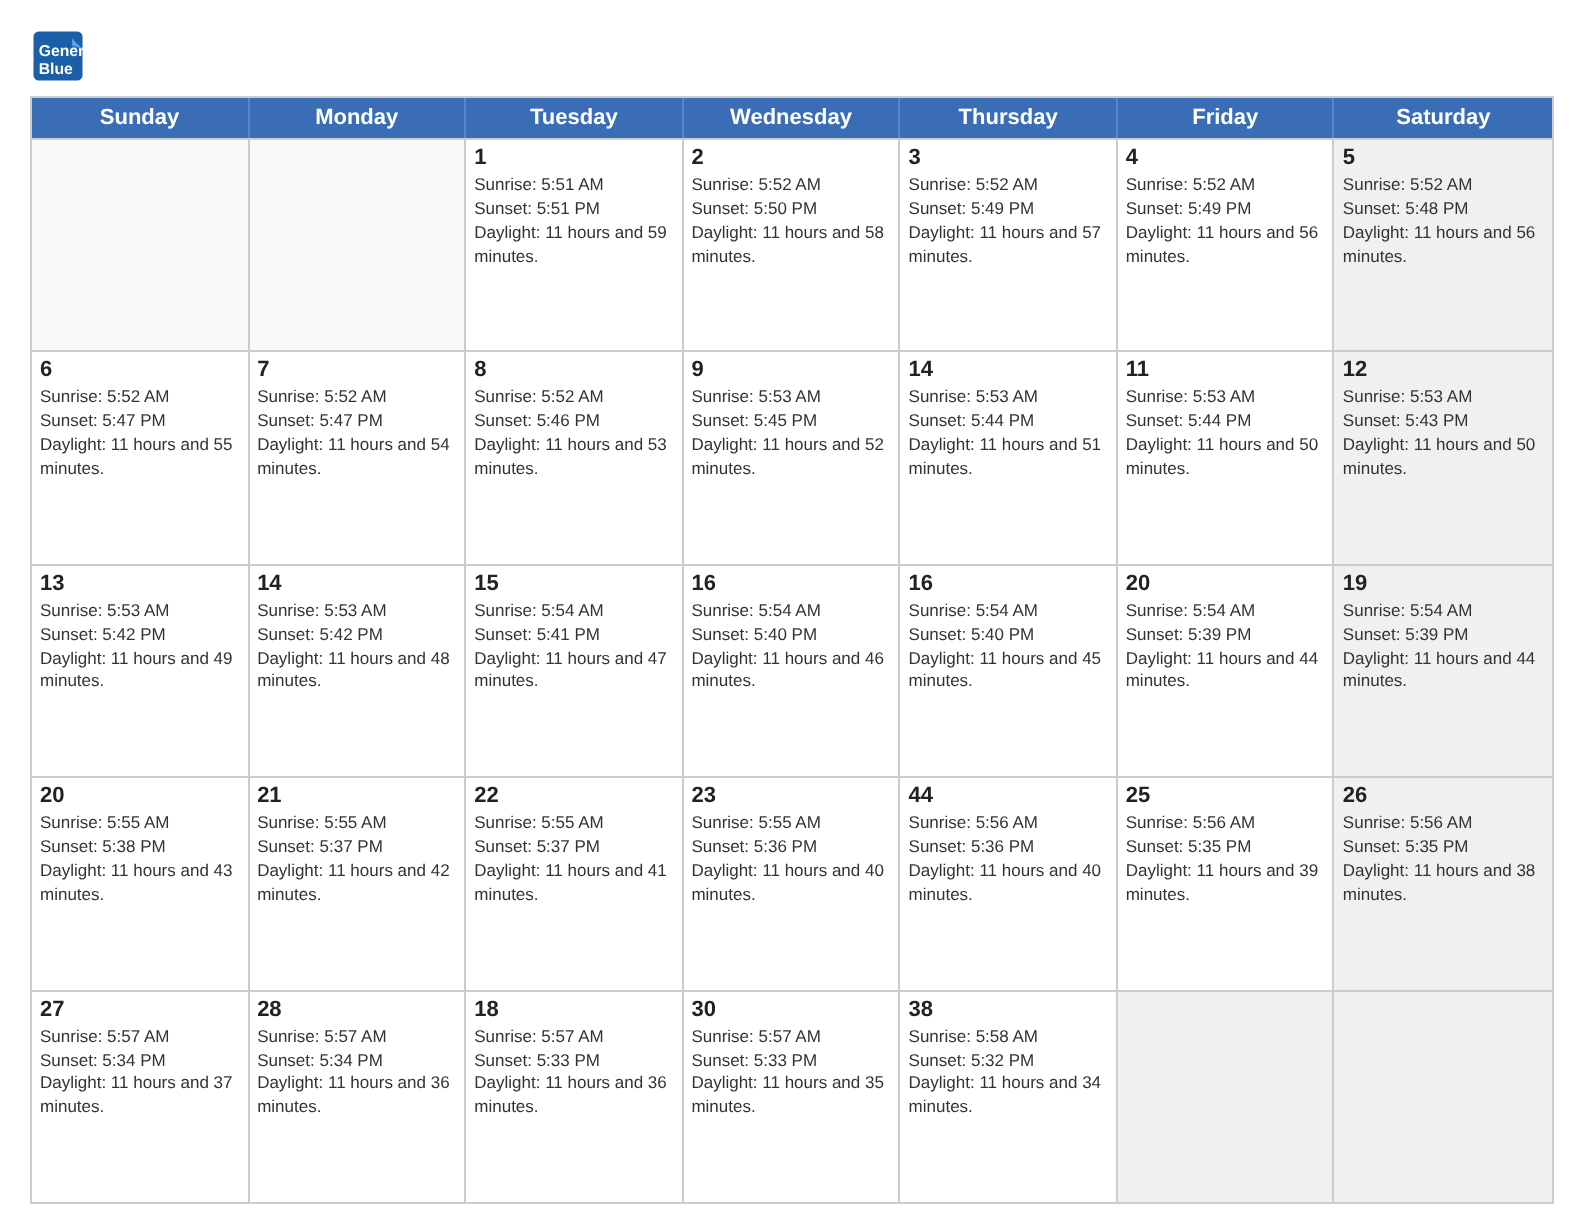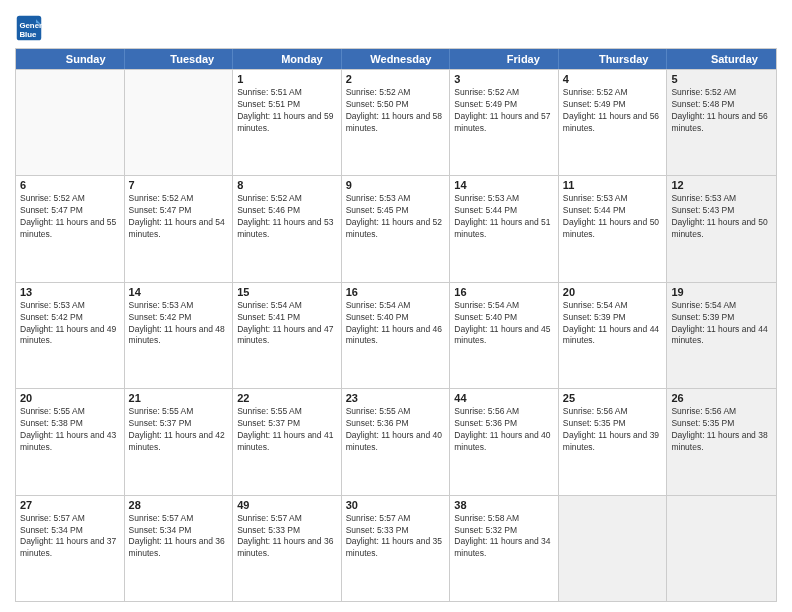--- a/index.html
+++ b/index.html
@@ -61,21 +61,21 @@
       display: grid;
       grid-template-columns: repeat(7, 1fr);
       background: #3a6db5;
     }
     .cal-header-cell {
       color: #fff;
       font-size: 11px;
       font-weight: bold;
       padding: 4px 18px;
       border-right: 1px solid #5585c5;
-      text-align: right;
+      text-align: center;
     }
     .cal-header-cell:last-child { border-right: none; }
     .cal-body {
       flex: 1;
       display: flex;
       flex-direction: column;
     }
     .cal-row {
       display: grid;
       grid-template-columns: repeat(7, 1fr);
@@ -124,25 +124,25 @@
     </div>
     <div class="title-block">
       <div class="month-title"></div>
       <div class="subtitle"></div>
     </div>
   </div>
 
   <div class="calendar">
     <div class="cal-header">
     <div class="cal-header-cell">Sunday</div>
+        <div class="cal-header-cell">Monday</div>
         <div class="cal-header-cell">Tuesday</div>
-        <div class="cal-header-cell">Monday</div>
         <div class="cal-header-cell">Wednesday</div>
+        <div class="cal-header-cell">Thursday</div>
         <div class="cal-header-cell">Friday</div>
-        <div class="cal-header-cell">Thursday</div>
         <div class="cal-header-cell">Saturday</div>
       </div>
     <div class="cal-body">
     <div class="cal-row">
           <div class="cal-cell empty"></div>
           <div class="cal-cell empty"></div>
           <div class="cal-cell">
             <div class="day-num">1</div>
             <div class="day-info">Sunrise: 5:51 AM<br>Sunset: 5:51 PM<br>Daylight: 11 hours and 59 minutes.</div>
           </div>
@@ -256,21 +256,21 @@
         <div class="cal-row">
           <div class="cal-cell">
             <div class="day-num">27</div>
             <div class="day-info">Sunrise: 5:57 AM<br>Sunset: 5:34 PM<br>Daylight: 11 hours and 37 minutes.</div>
           </div>
           <div class="cal-cell">
             <div class="day-num">28</div>
             <div class="day-info">Sunrise: 5:57 AM<br>Sunset: 5:34 PM<br>Daylight: 11 hours and 36 minutes.</div>
           </div>
           <div class="cal-cell">
-            <div class="day-num">49</div>
+            <div class="day-num">18</div>
             <div class="day-info">Sunrise: 5:57 AM<br>Sunset: 5:33 PM<br>Daylight: 11 hours and 36 minutes.</div>
           </div>
           <div class="cal-cell">
             <div class="day-num">30</div>
             <div class="day-info">Sunrise: 5:57 AM<br>Sunset: 5:33 PM<br>Daylight: 11 hours and 35 minutes.</div>
           </div>
           <div class="cal-cell">
             <div class="day-num">38</div>
             <div class="day-info">Sunrise: 5:58 AM<br>Sunset: 5:32 PM<br>Daylight: 11 hours and 34 minutes.</div>
           </div>

